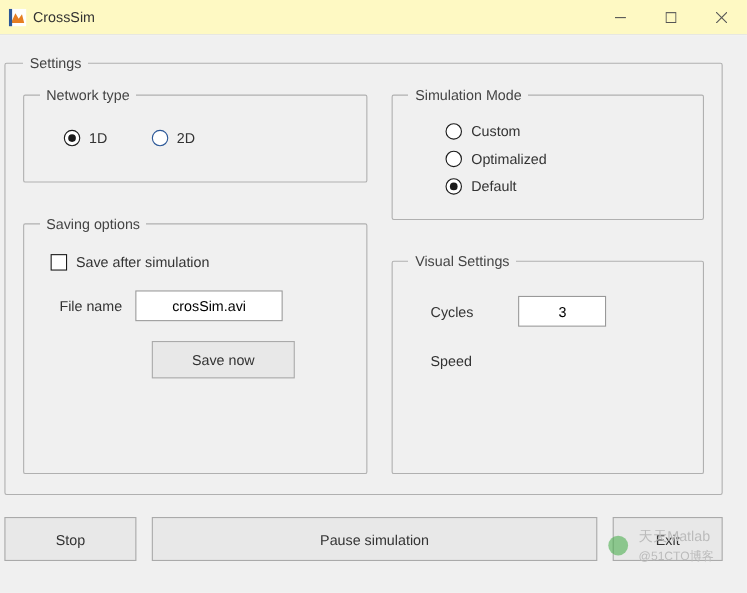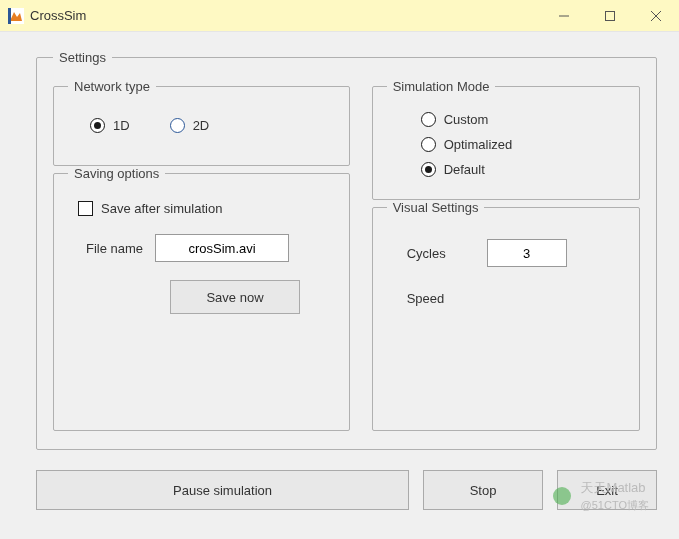--- a/index.html
+++ b/index.html
@@ -30,21 +30,21 @@
     .titlebar .spacer { flex: 1; }
     .win-controls { display: flex; height: 100%; }
     .win-btn {
       width: 46px; height: 100%;
       display: flex; align-items: center; justify-content: center;
       color: #555;
     }
     .win-btn svg { stroke: currentColor; }
     .client {
       background: #f0f0f0;
-      padding: 18px 22px 18px 36px;
+      padding: 18px 22px 18px 4px;
       height: calc(539px - 32px);
     }
     fieldset {
       border: 1px solid #b0b0b0;
       border-radius: 2px;
       margin: 0;
       padding: 12px 14px 14px 14px;
     }
     legend {
       padding: 0 6px;
@@ -56,21 +56,21 @@
       padding: 14px 16px 18px 16px;
     }
     .cols {
       display: flex;
       gap: 22px;
       height: 100%;
     }
     .col-left, .col-right {
       display: flex;
       flex-direction: column;
-      gap: 0;
+      gap: 30px;
     }
     .col-left { flex: 1.05; }
     .col-right { flex: 0.95; }
     .network-type .radios {
       display: flex;
       gap: 40px;
       padding: 12px 8px 18px 22px;
     }
     .sim-mode .radios-col {
       display: flex;
@@ -258,25 +258,25 @@
               <span class="vs-label">Speed</span>
             </div>
           </div>
         </fieldset>
 
       </div>
     </div>
   </fieldset>
 
   <div class="bottom-btns">
+    <div class="btn stop-btn">
+      <span>Stop</span>
+    </div>
     <div class="btn pause-btn">
       <span>Pause simulation</span>
-    </div>
-    <div class="btn stop-btn">
-      <span>Stop</span>
     </div>
     <div class="btn exit-btn">
       <span>Exit</span>
     </div>
   </div>
 
   <div class="watermark">
     <span class="wm-icon"></span>
     <span>
       <span>天天Matlab</span><br>

